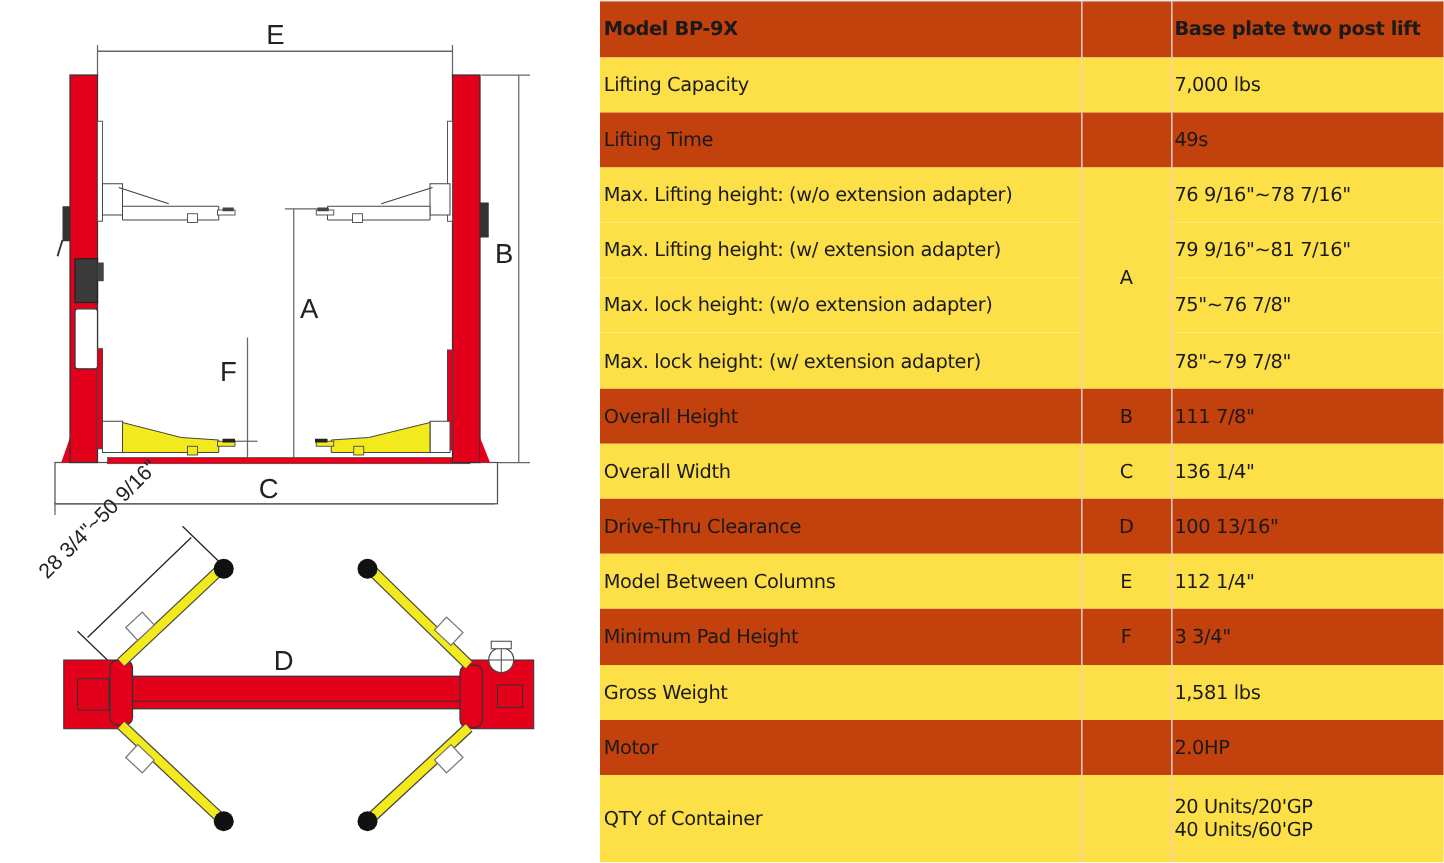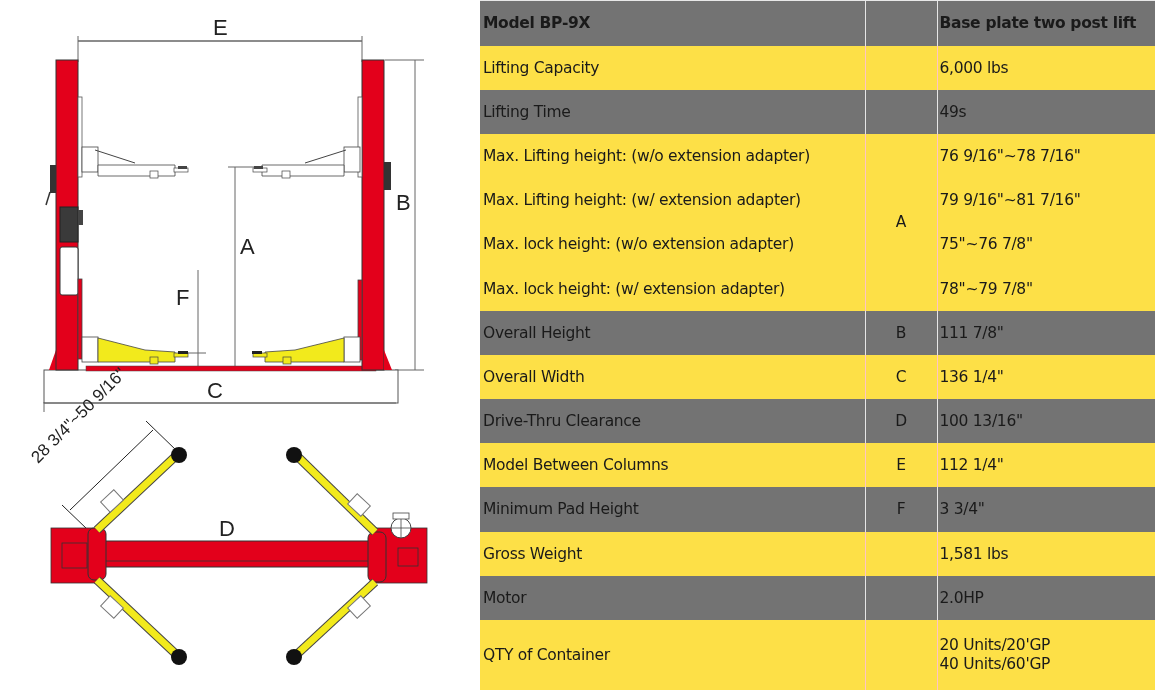--- a/index.html
+++ b/index.html
@@ -11,21 +11,21 @@
   .dim-label { position:absolute; font-family:"Liberation Sans", sans-serif; font-size:22px; color:#222; line-height:1; }
 
   #spec-table { position:absolute; left:480px; top:0; width:675px; height:690px; border-collapse:collapse; }
   #spec-table td { font-family:"DejaVu Sans", sans-serif; font-size:15.5px; color:#1a1a1a; padding:0 0 0 3px; vertical-align:middle; letter-spacing:-0.3px; }
   #spec-table td.c1 { width:385px; }
   #spec-table td.c2 { width:72px; text-align:center; padding-left:0; border-left:1px solid #e6e6e6; border-right:1px solid #e6e6e6; }
   #spec-table td.c3 { padding-left:2px; }
   #spec-table tr { height:44.2px; }
   #spec-table tr.pink td { background:#fde047; }
   #spec-table tr.pink td.c2 { border-color:#ffc4c4; }
-  #spec-table tr.white td { background:#737373; }
+  #spec-table tr.white td { background:#c2410c; }
   #spec-table tr.header td { font-weight:bold; font-size:15.5px; height:45px; border-top:1px solid #e8e8e8; }
   #spec-table tr.tall { height:70px; }
   .multi span { display:block; line-height:19px; }
 </style>
 </head>
 <body>
 
 <div id="diagram">
   <svg width="475" height="690" viewBox="0 0 475 690">
 
@@ -142,21 +142,21 @@
 <table id="spec-table">
   <tbody>
       <tr class="header white">
     <td class="c1">Model BP-9X</td>
     <td class="c2"></td>
     <td class="c3">Base plate two post lift</td>
   </tr>
   <tr class="pink">
     <td class="c1">Lifting Capacity</td>
     <td class="c2"></td>
-    <td class="c3">6,000 lbs</td>
+    <td class="c3">7,000 lbs</td>
   </tr>
   <tr class="white">
     <td class="c1">Lifting Time</td>
     <td class="c2"></td>
     <td class="c3">49s</td>
   </tr>
   <tr class="pink">
     <td class="c1">Max. Lifting height: (w/o extension adapter)</td>
     <td class="c2" rowspan="4">A</td>
     <td class="c3">76 9/16"~78 7/16"</td>

